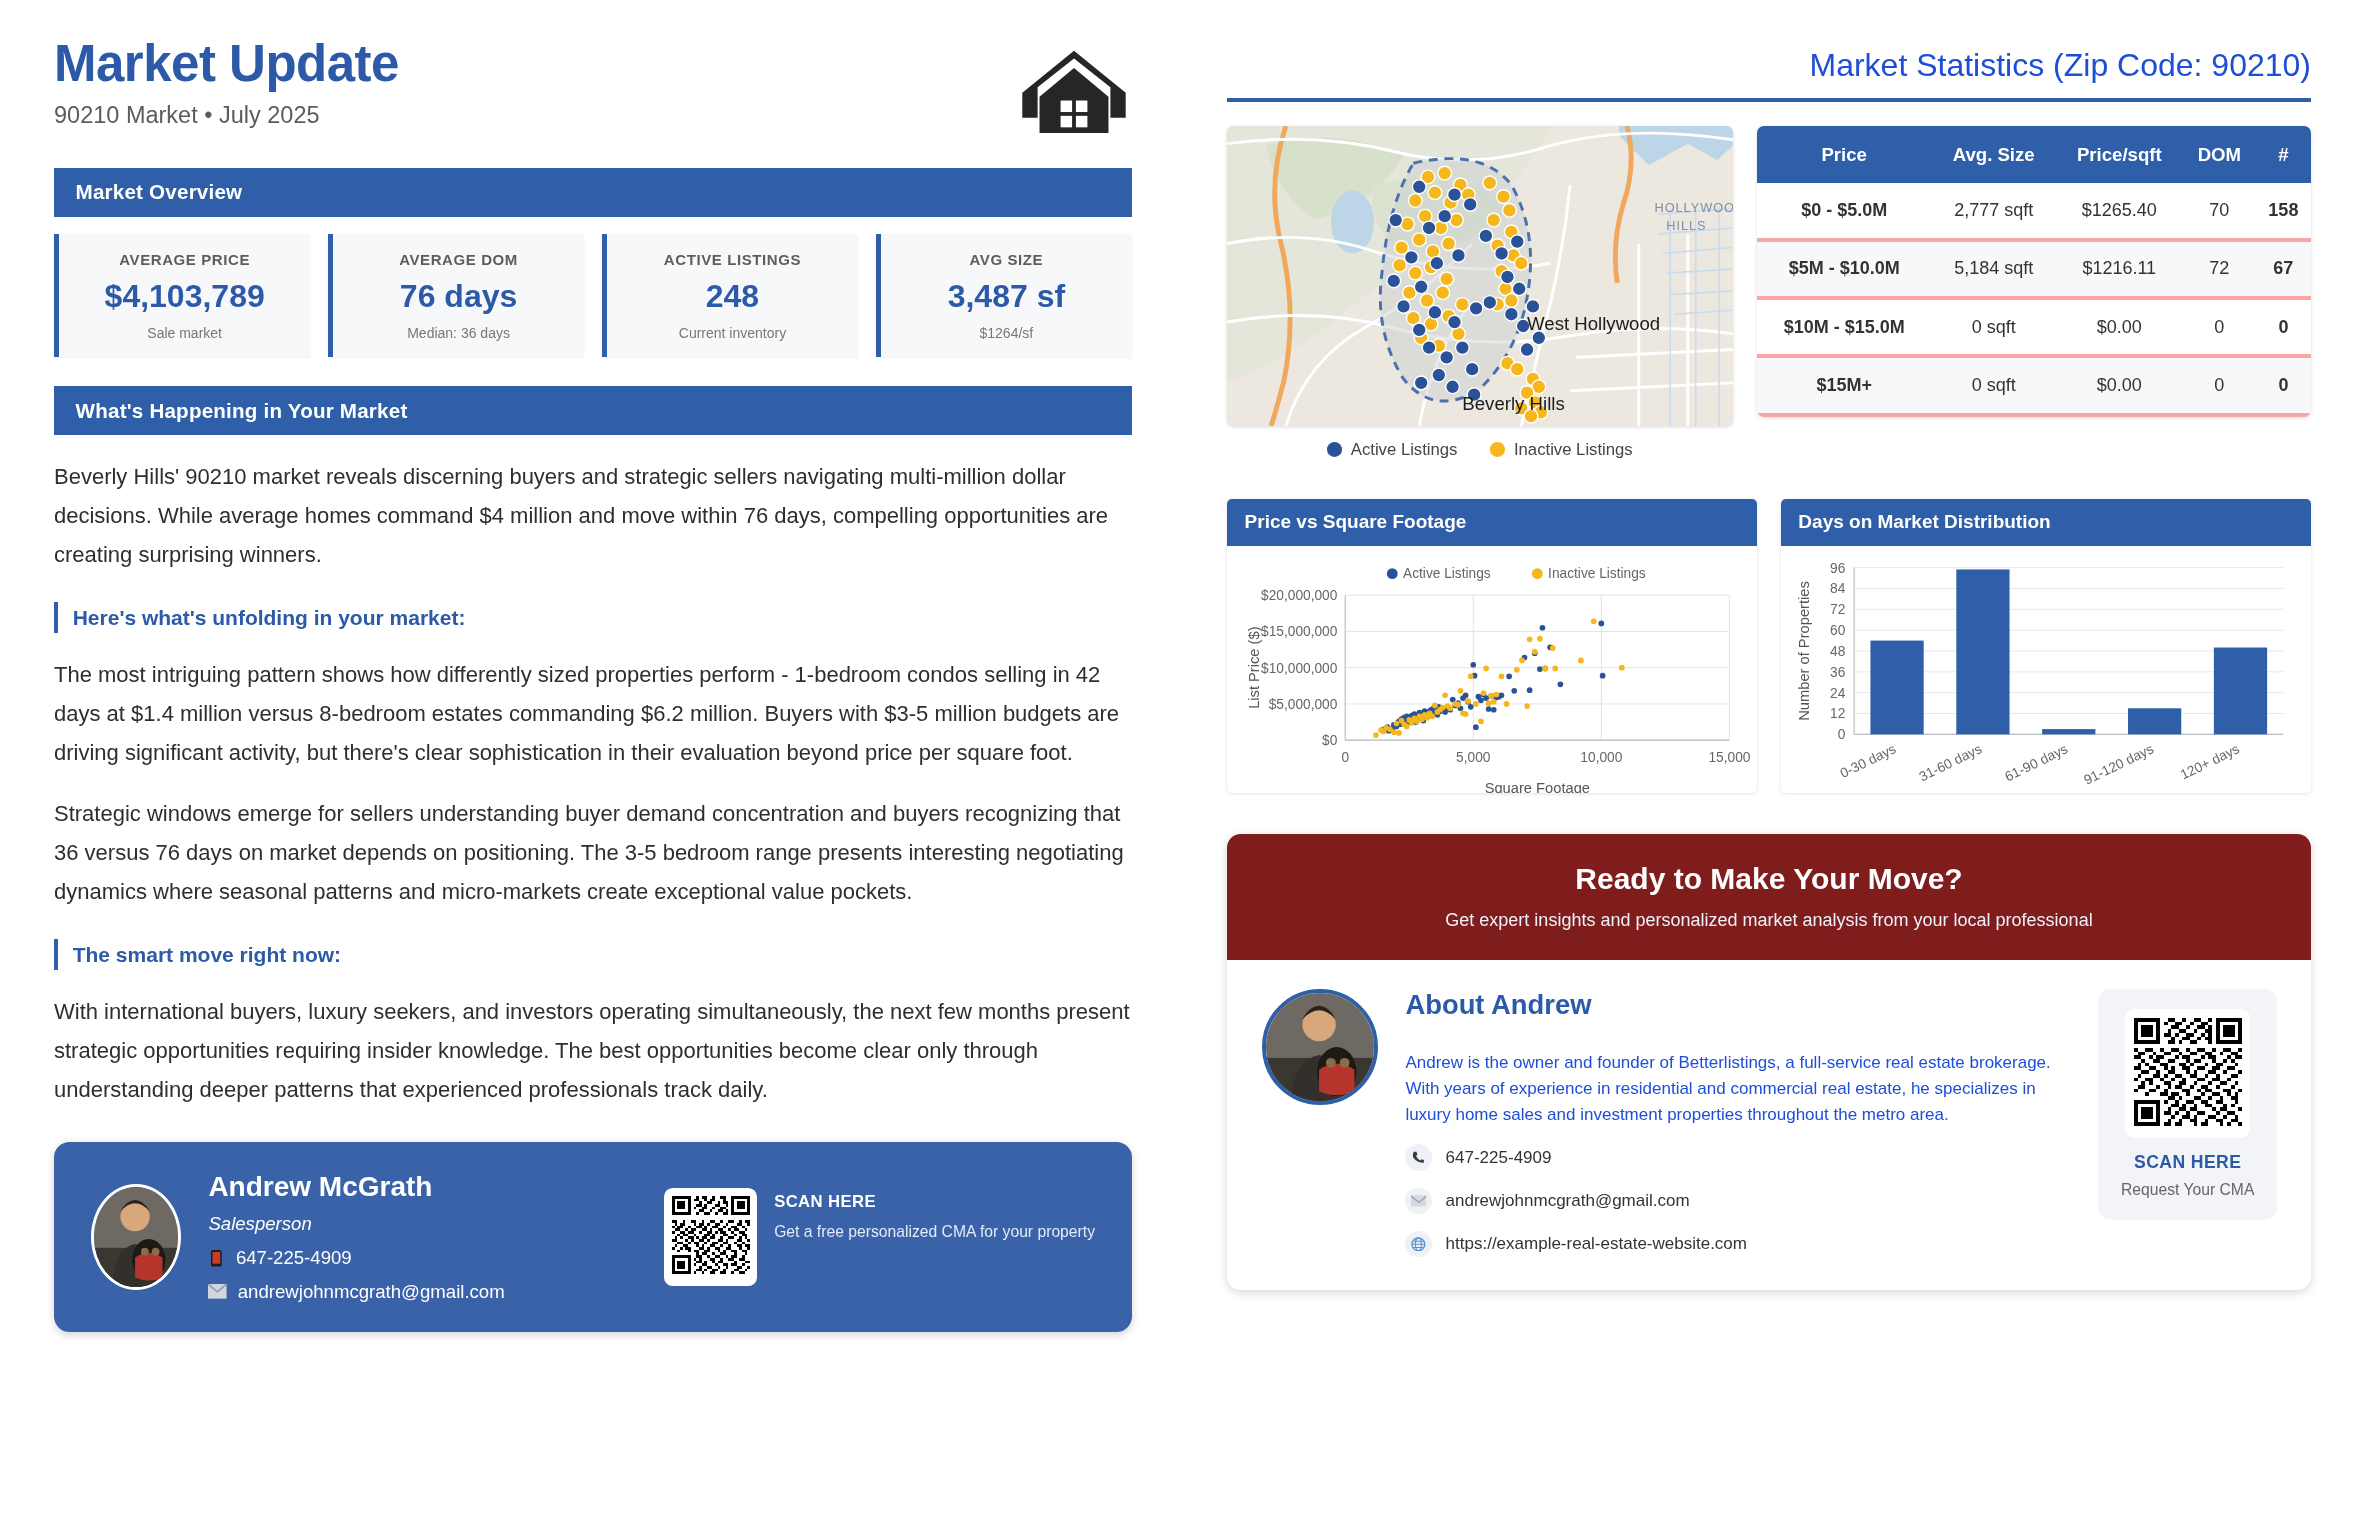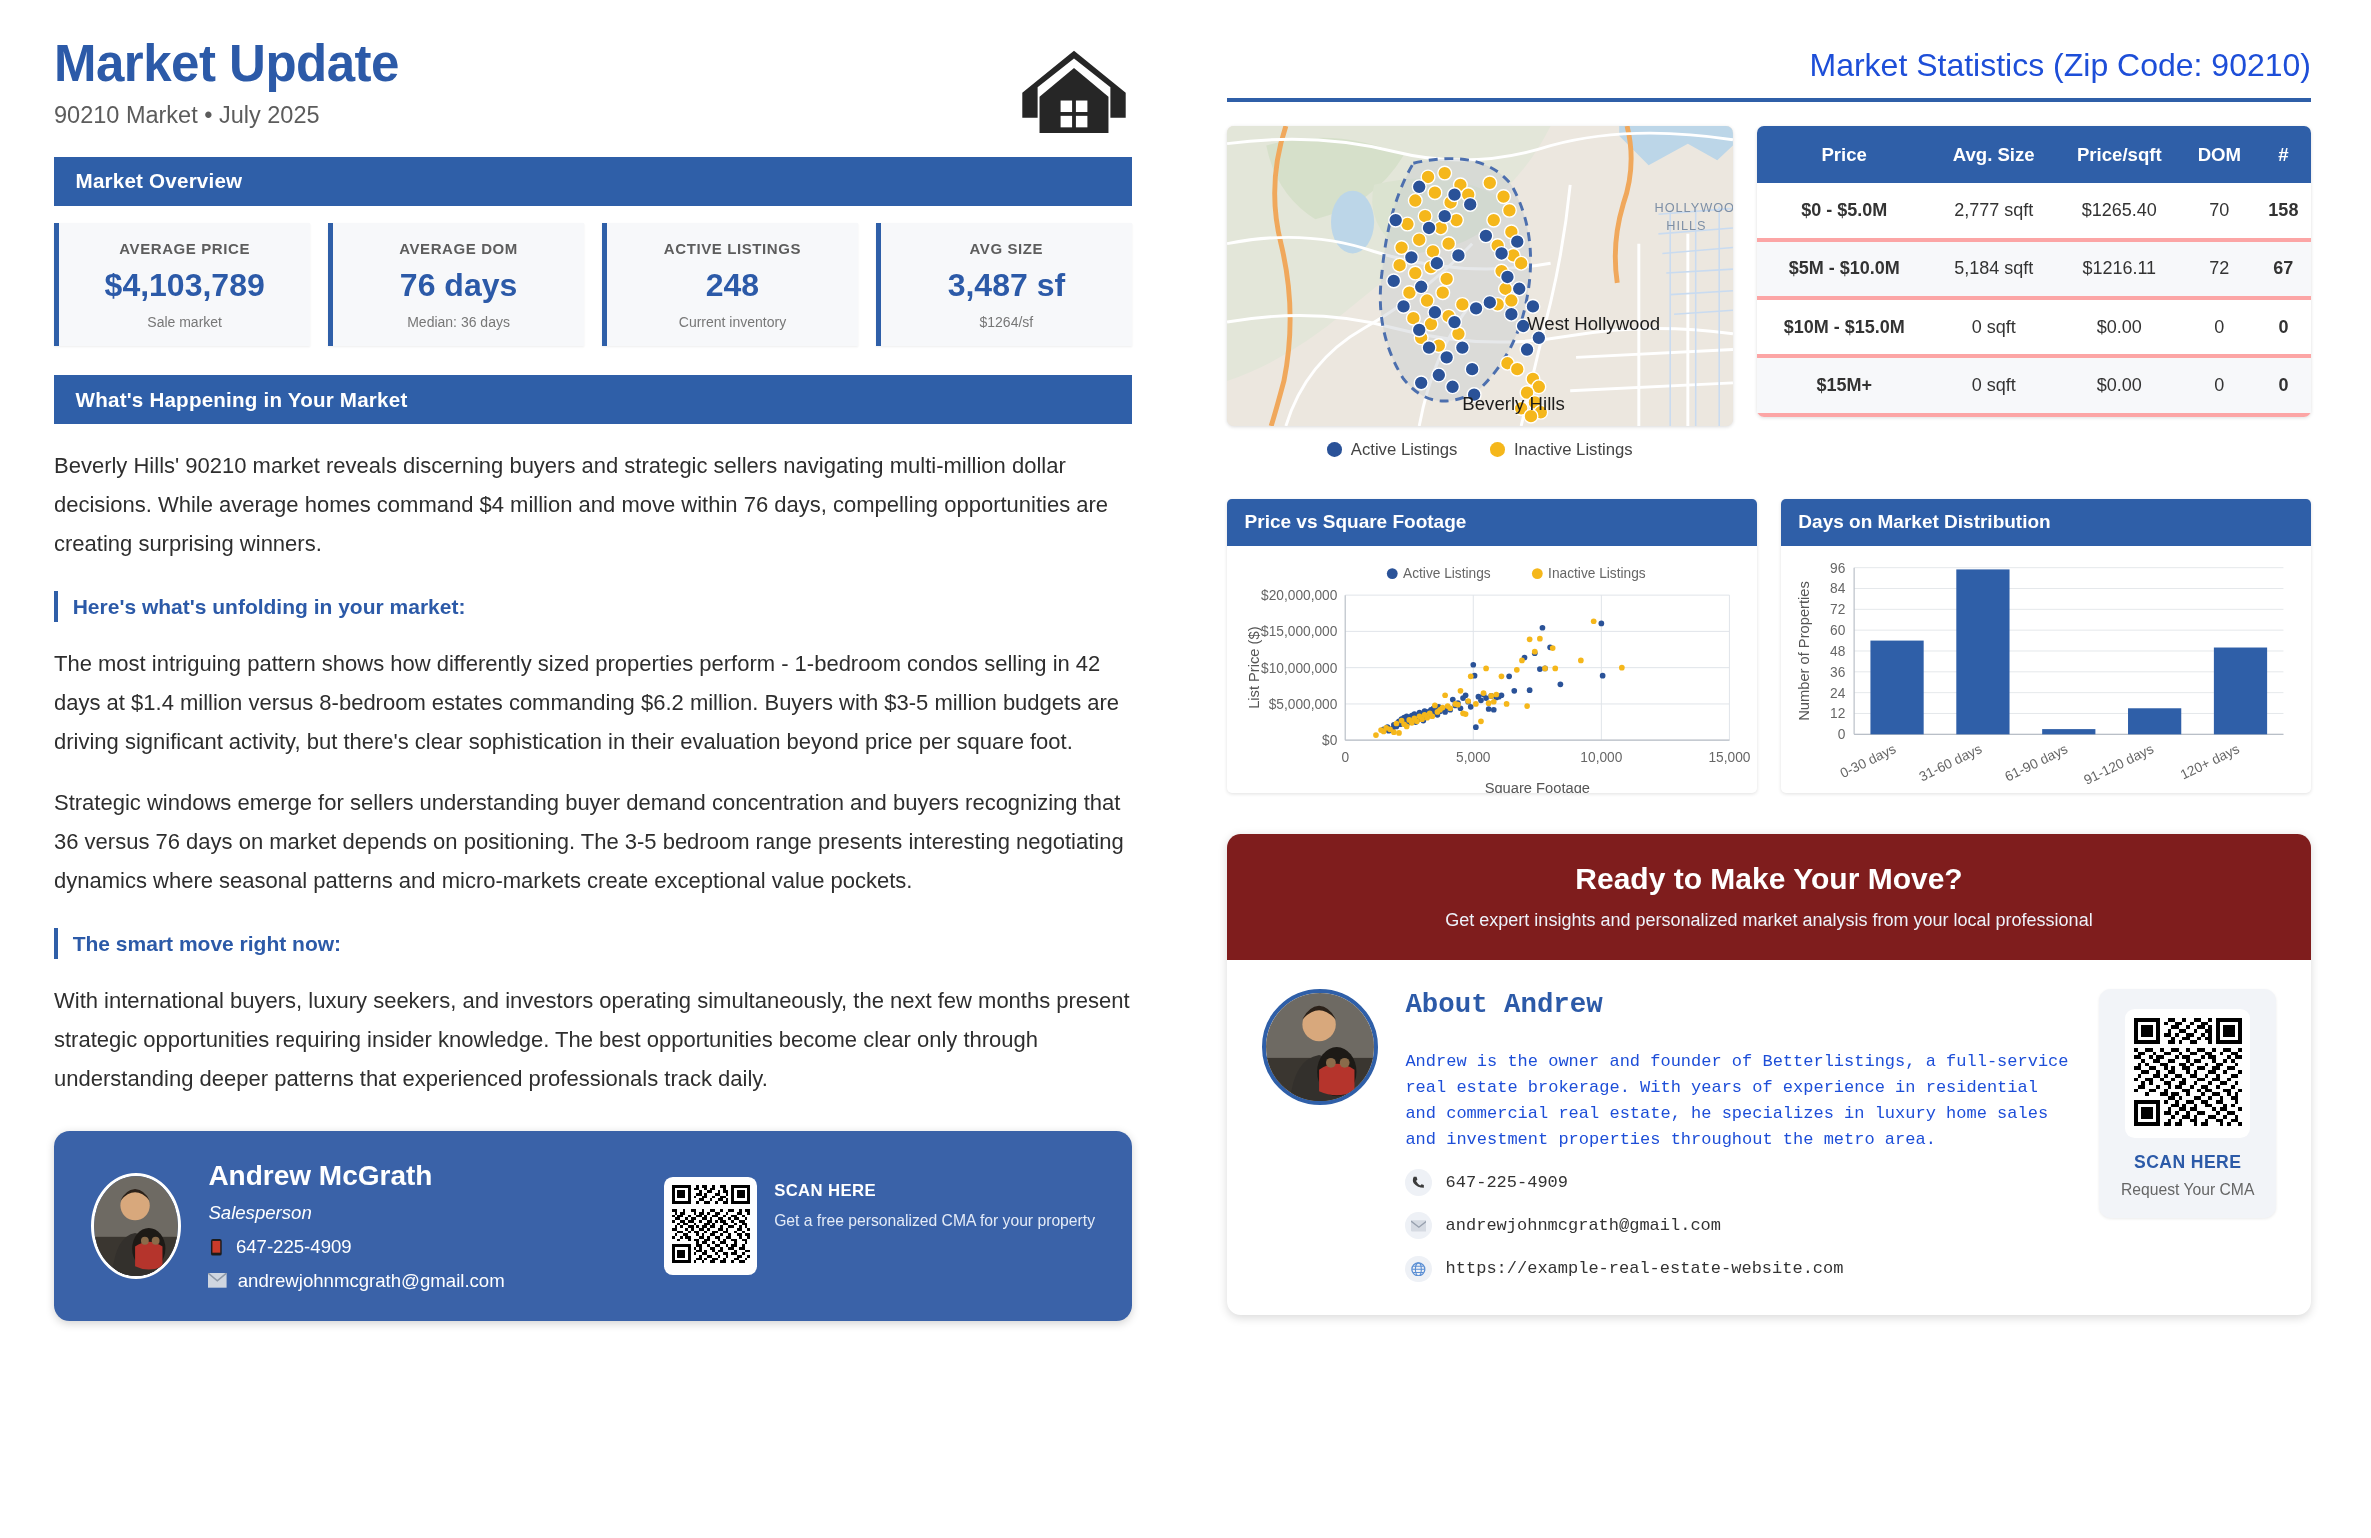--- a/index.html
+++ b/index.html
@@ -15,21 +15,21 @@
   
   .left-col { width: 1186px; padding: 37px 54px 0 54px; position: relative; }
 
   .head-row { display: flex; justify-content: space-between; align-items: flex-start; gap: 28px; }
   .title { font-size: 51px; font-weight: bold; color: #2c5aa8; letter-spacing: -0.5px; line-height: 1.05; }
   .subtitle { font-size: 23.5px; color: #5c5c5c; margin-top: 11.8px; }
   .logo-house { width: 116px; height: 90px; margin-top: 7.8px; }
 
   .sec-bar {
     background: #2f5fa8; color: #fff; font-size: 20.6px; font-weight: bold;
-    padding: 12.7px 21.6px; margin-top: 22px; letter-spacing: 0.2px;
+    padding: 12.7px 21.6px; margin-top: 33px; letter-spacing: 0.2px;
   }
   .sec-bar.tight { margin-top: 29px; }
 
   .stats-row { display: flex; gap: 17.6px; margin-top: 16.7px; }
   .stat-card {
     flex: 1; background: #f7f8fa; border-left: 5.9px solid #2f5fa8;
     padding: 16.7px 9.8px 15.7px 9.8px; text-align: center;
     box-shadow: 0 1px 2px rgba(0,0,0,.07);
   }
   .stat-label { font-size: 15px; color: #5d5d5d; letter-spacing: 0.6px; font-weight: 600; }
@@ -98,21 +98,21 @@
     box-shadow: 0 2.9px 9.8px rgba(0,0,0,.15); background: #fff;
   }
   .cta-top { background: #7f1d1d; color: #fff; text-align: center; padding: 27.4px 19.6px 29px; }
   .cta-h { font-size: 30px; font-weight: bold; }
   .cta-s { font-size: 18px; margin-top: 14.7px; color: #edf2fa; }
   .cta-body { display: flex; padding: 29px 35px 33px; align-items: flex-start; }
   .avatar-lg {
     width: 116px; height: 116px; border-radius: 50%; border: 4.9px solid #2f5fa8;
     overflow: hidden; flex: 0 0 auto; margin-right: 27.4px;
   }
-  .about-col { flex: 1; font-family: Liberation Mono, monospace; }
+  .about-col { flex: 1; }
   .about-h { font-size: 27.4px; font-weight: bold; color: #2c5aa8; }
   .about-p { font-size: 17px; line-height: 1.52; color: #1d4ed8; margin-top: 29px; }
   .c-line { display: flex; align-items: center; font-size: 17px; color: #333; margin-top: 16.7px; }
   .c-ico {
     width: 26.5px; height: 26.5px; border-radius: 50%; background: #eef1f6;
     display: inline-flex; align-items: center; justify-content: center;
     margin-right: 13.7px; flex: 0 0 auto;
   }
   .cma-box {
     background: #f2f4f8; border-radius: 11.8px; padding: 19.6px 21.6px; text-align: center;

